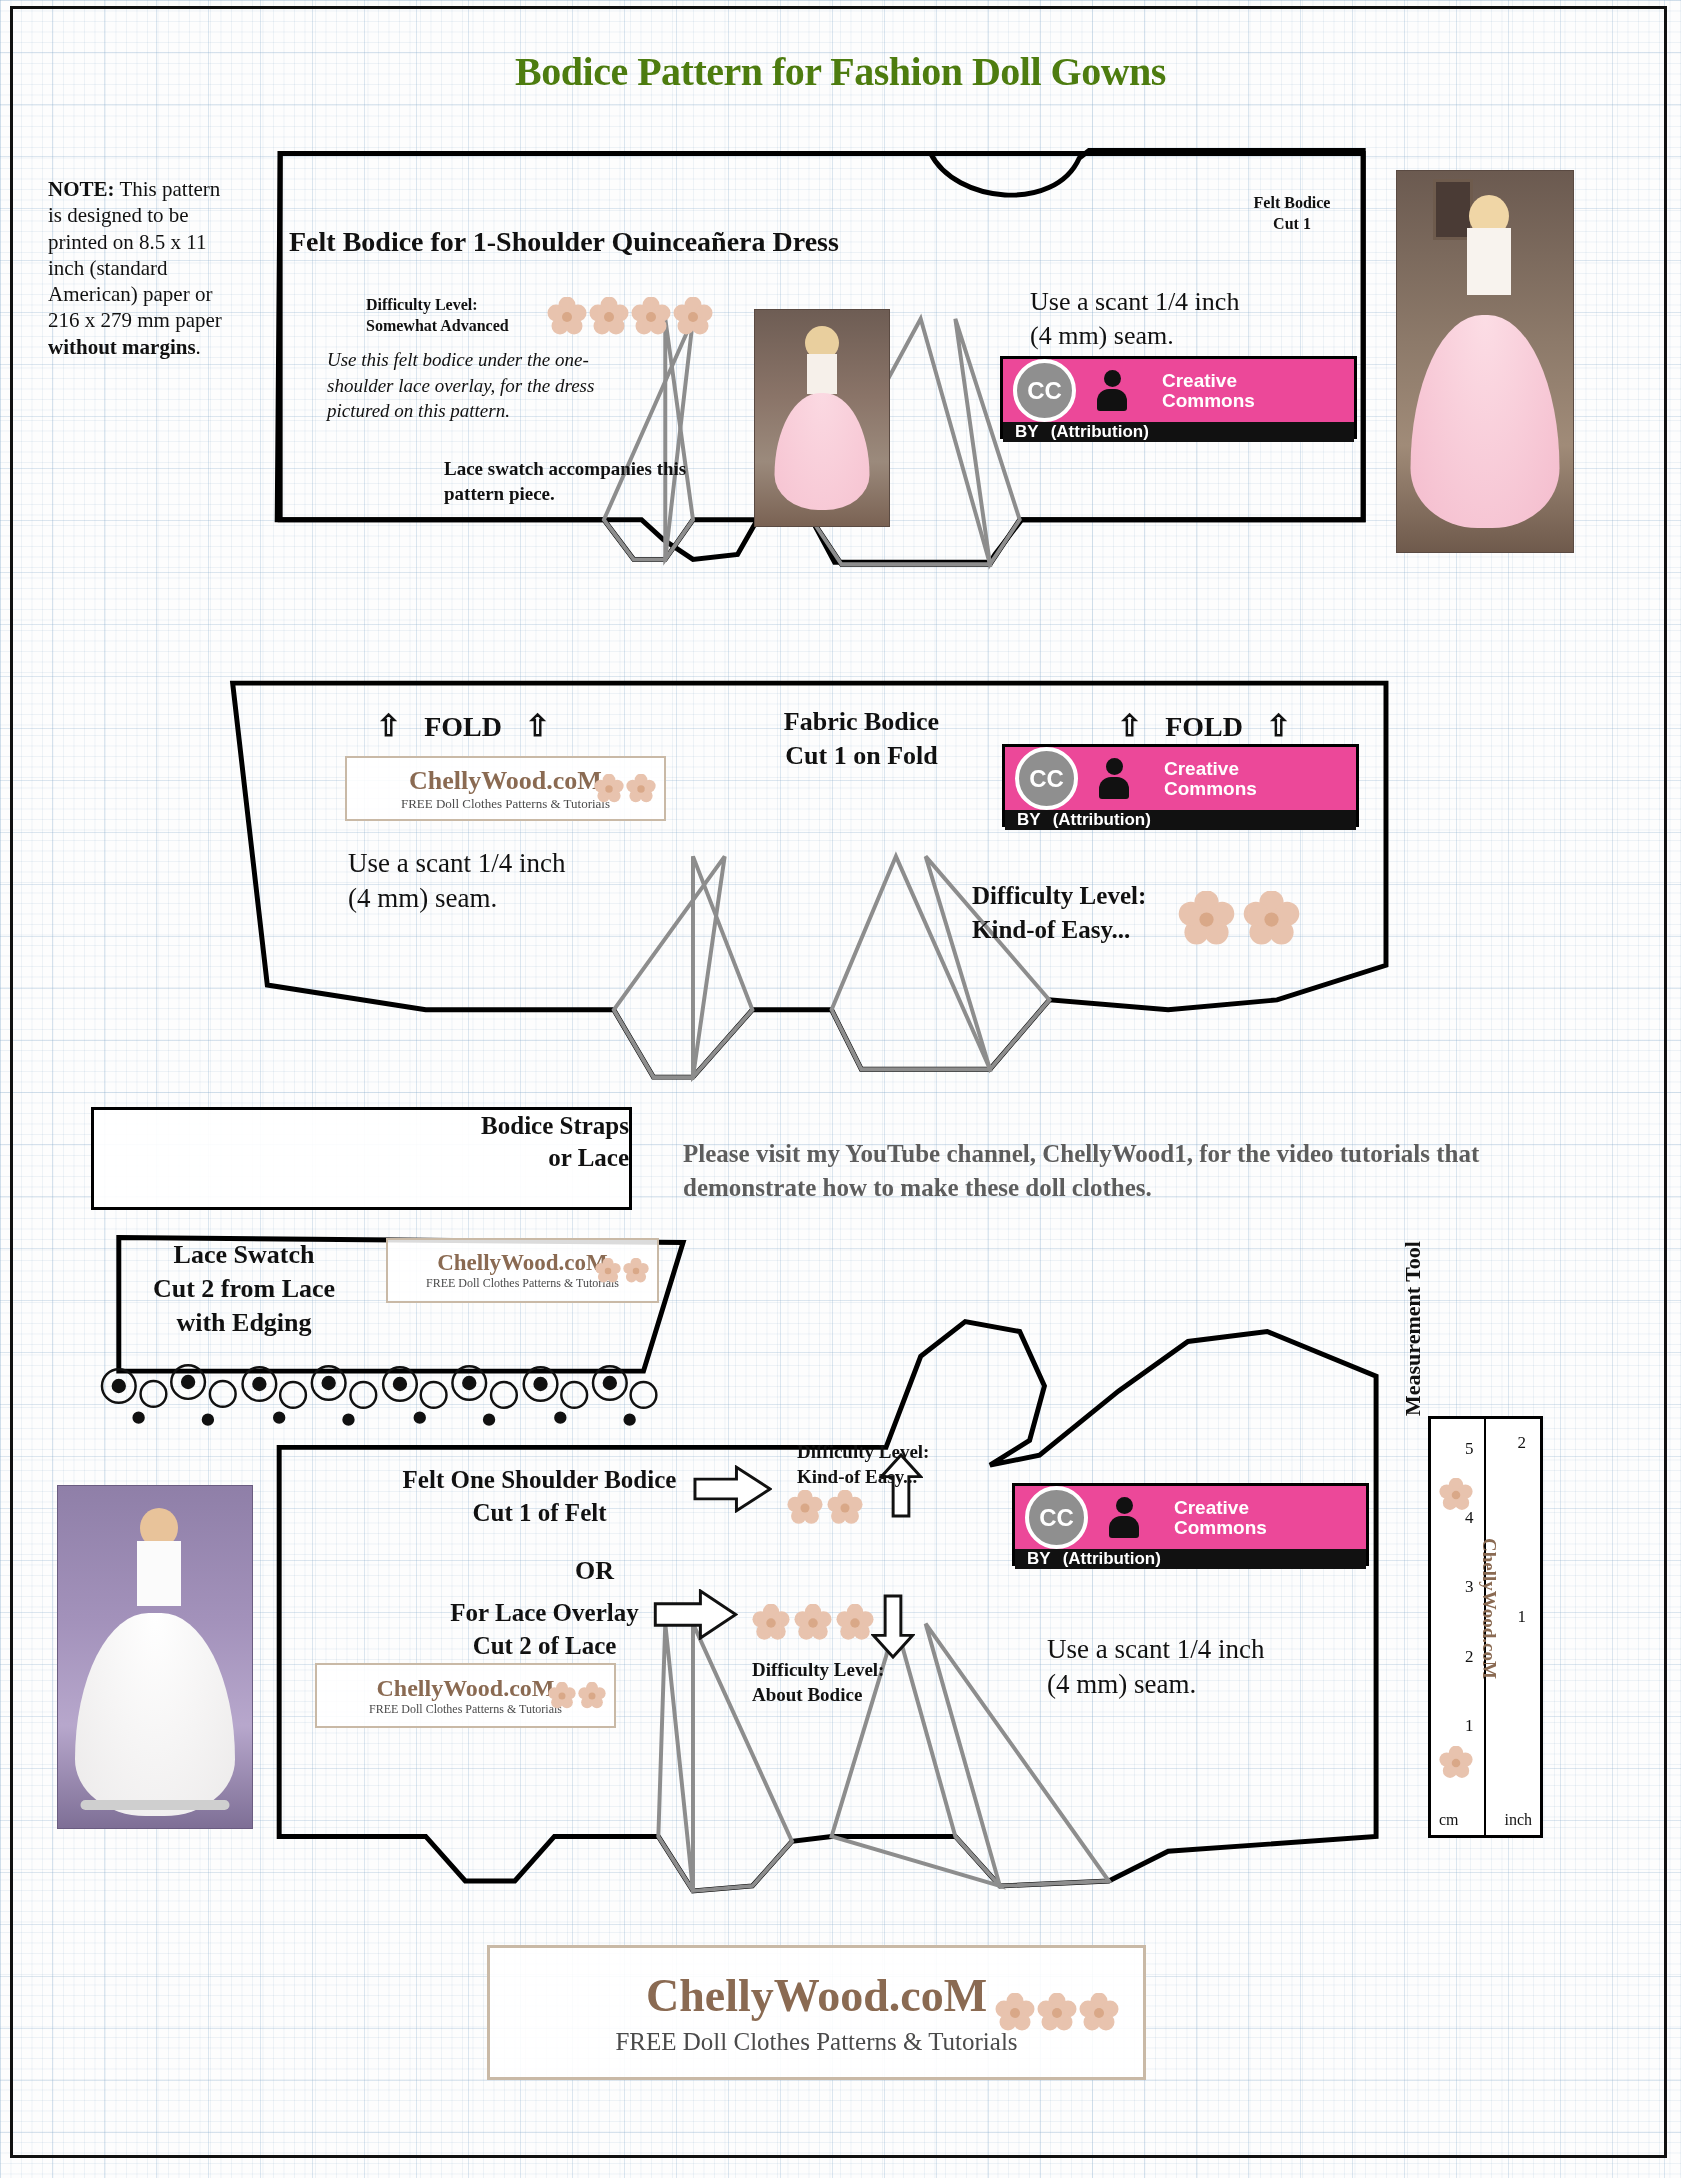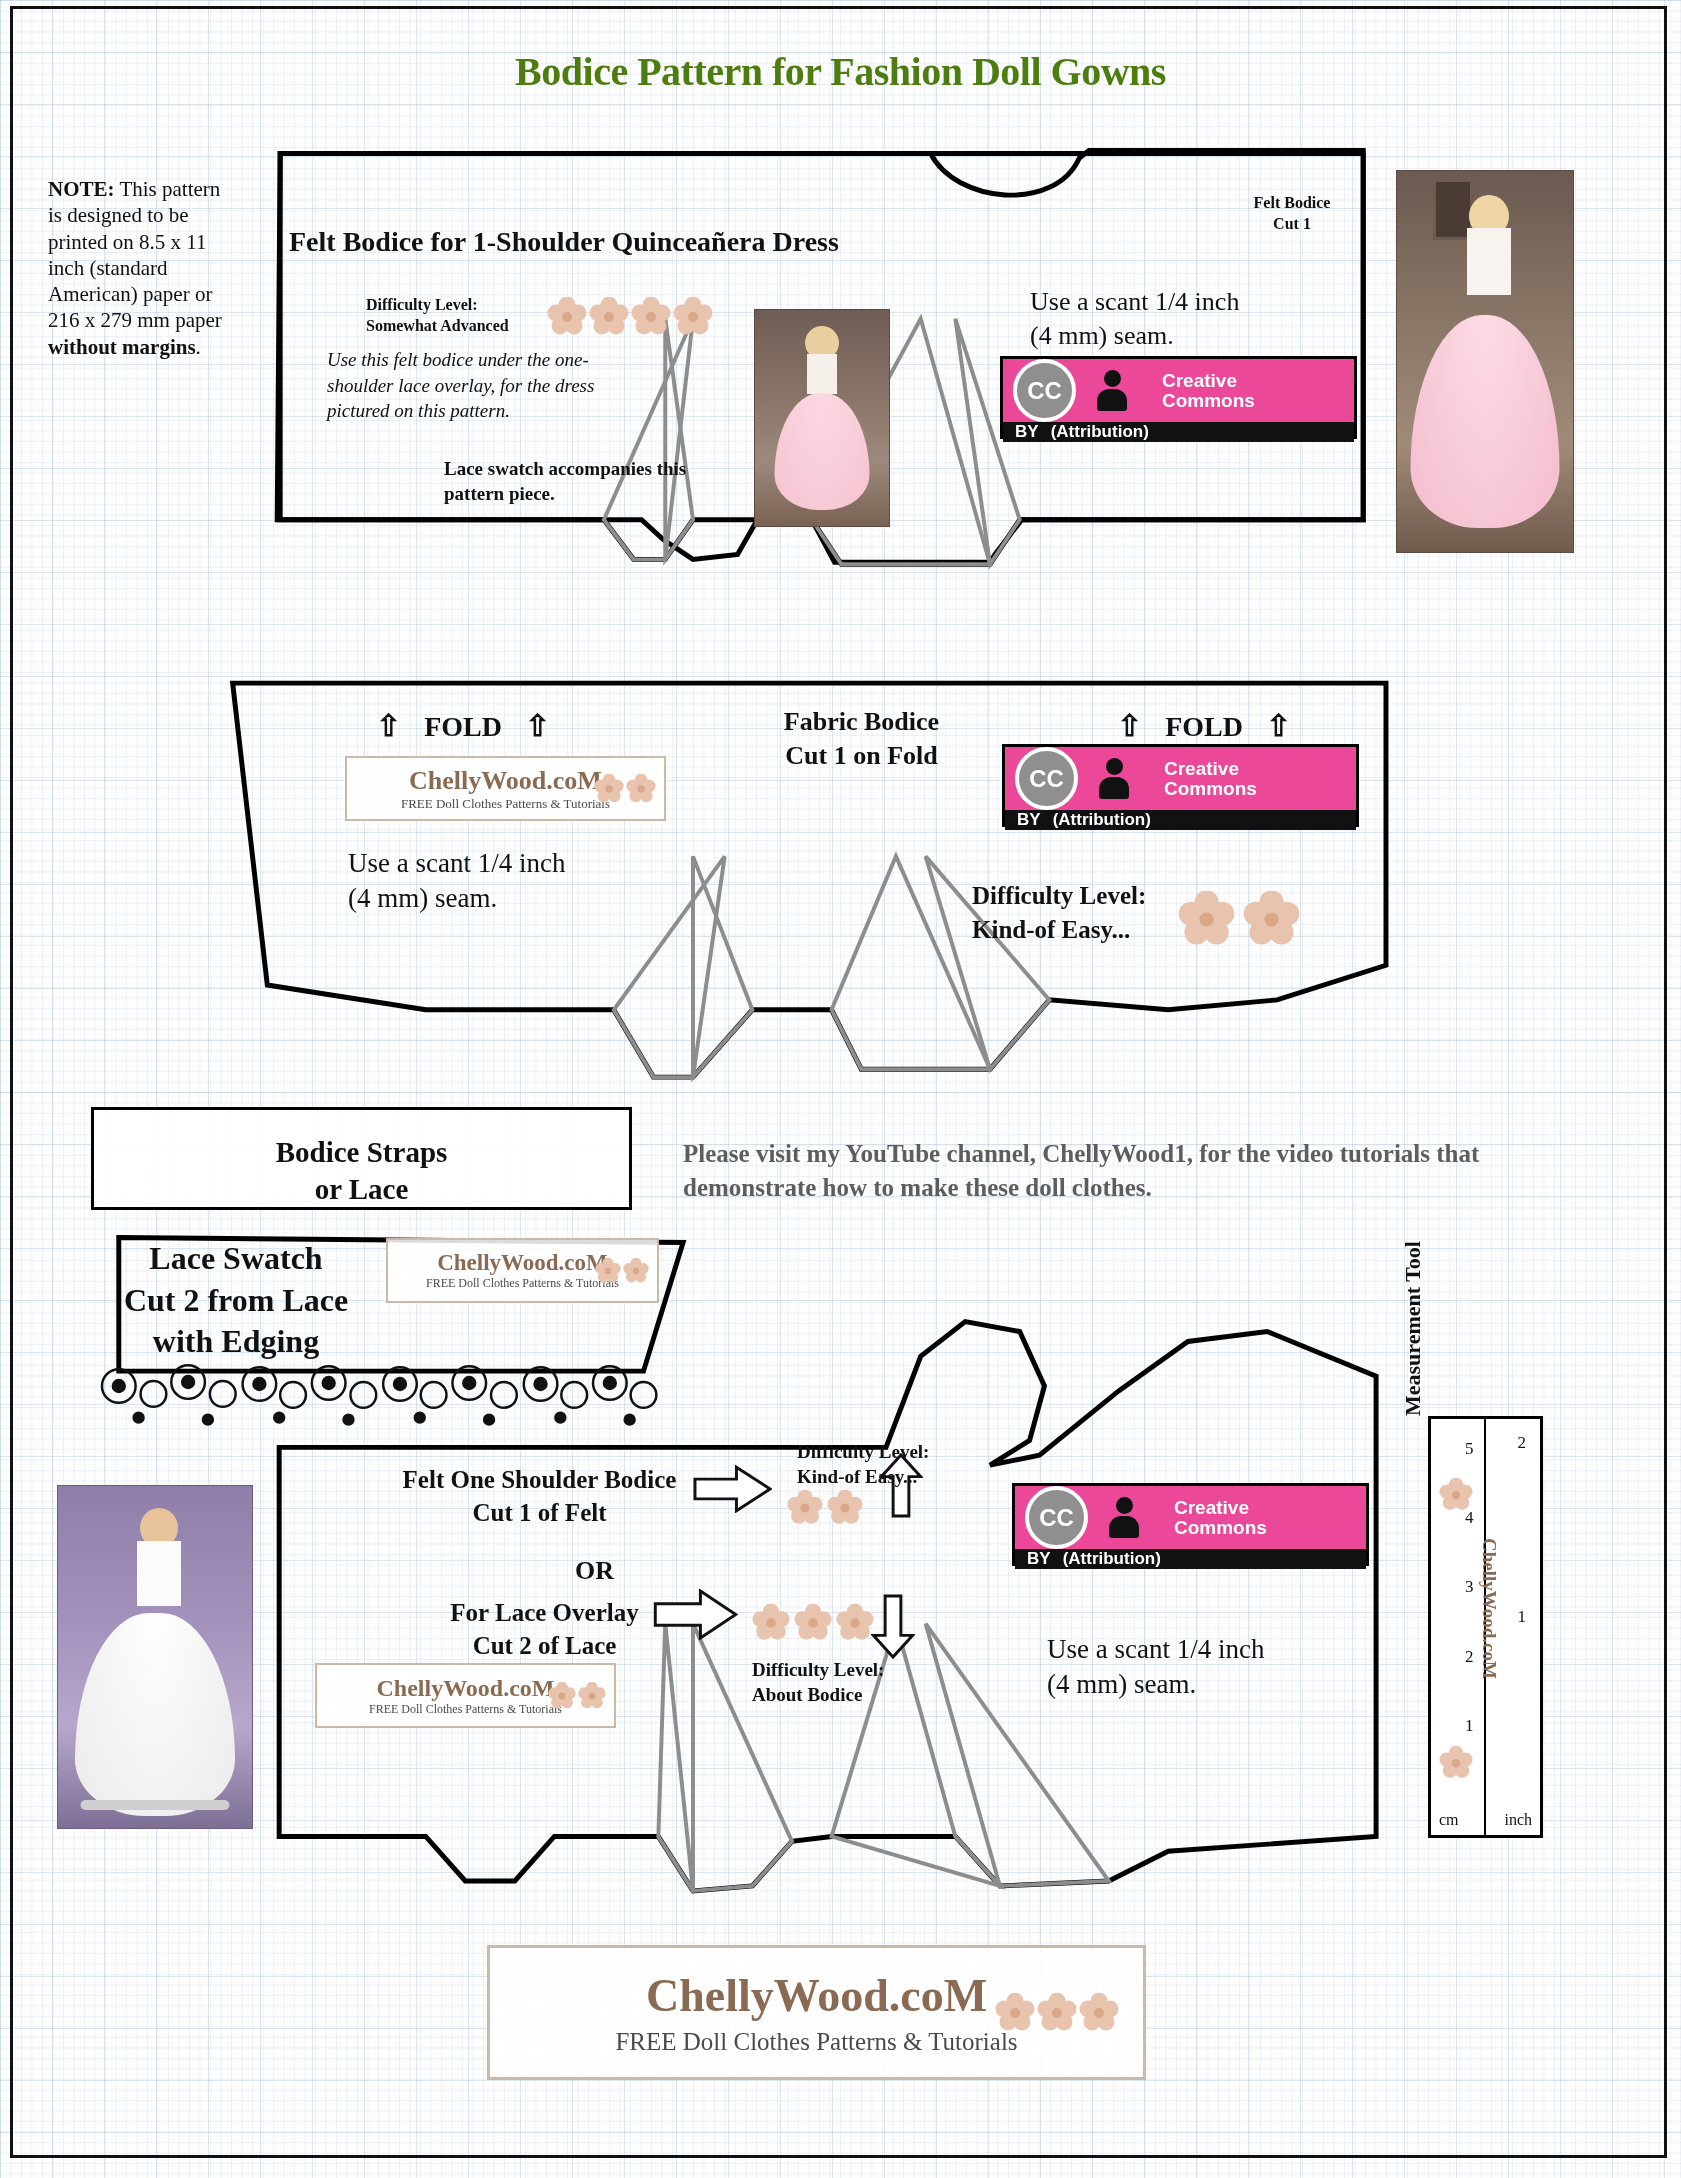--- a/index.html
+++ b/index.html
@@ -330,29 +330,29 @@
       <div>Commons</div>
     </div>
   </div>
   <div class="cc-bot">
     <span>BY</span>
     <span>(Attribution)</span>
   </div>
 </div>
 
 <div class="box" style="left:91px;top:1107px;width:535px;height:97px;">
-  <div class="lbl bold ctr" style="font-size:29px;line-height:1.28;padding-top:24px;">
+  <div class="lbl bold ctr" style="font-size:25px;line-height:1.28;padding-top:0;text-align:right;">
     <div>Bodice Straps</div>
     <div>or Lace</div>
   </div>
 </div>
 
 <div class="abs lbl bold" style="left:683px;top:1137px;width:822px;font-size:25px;line-height:1.35;color:#5d5d5d;">Please visit my YouTube channel, ChellyWood1, for the video tutorials that demonstrate how to make these doll clothes.</div>
 
-<div class="abs lbl bold ctr" style="left:117px;top:1238px;width:238px;font-size:32px;line-height:1.3;">
+<div class="abs lbl bold ctr" style="left:125px;top:1238px;width:238px;font-size:26px;line-height:1.3;">
   <div>Lace Swatch</div>
   <div>Cut 2 from Lace</div>
   <div>with Edging</div>
 </div>
 
 <div class="wm" style="left:386px;top:1238px;width:269px;height:61px;">
   <div class="u" style="font-size:23px;">ChellyWood.coM</div>
   <div class="d" style="font-size:12px;">FREE Doll Clothes Patterns &amp; Tutorials</div>
   <div class="flowers" id="wm2f" style="display: flex; gap: 2px;">
       <svg width="26" height="26" viewBox="0 0 40 40">

